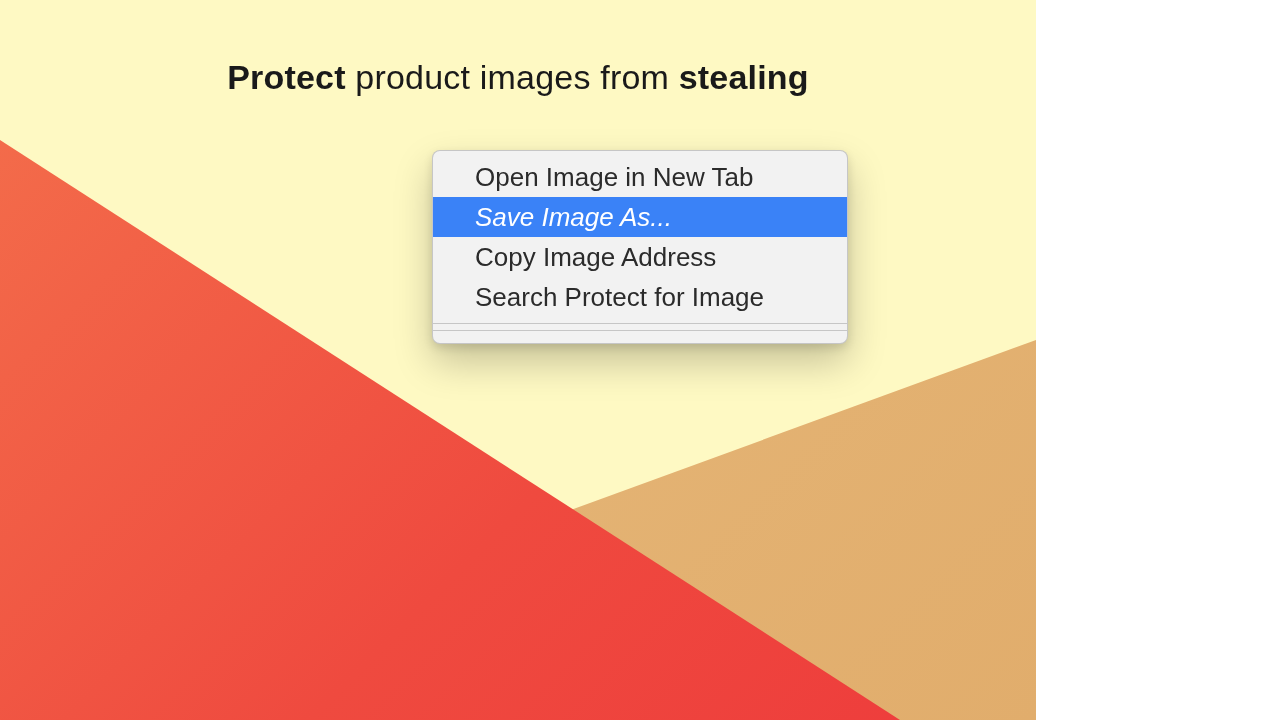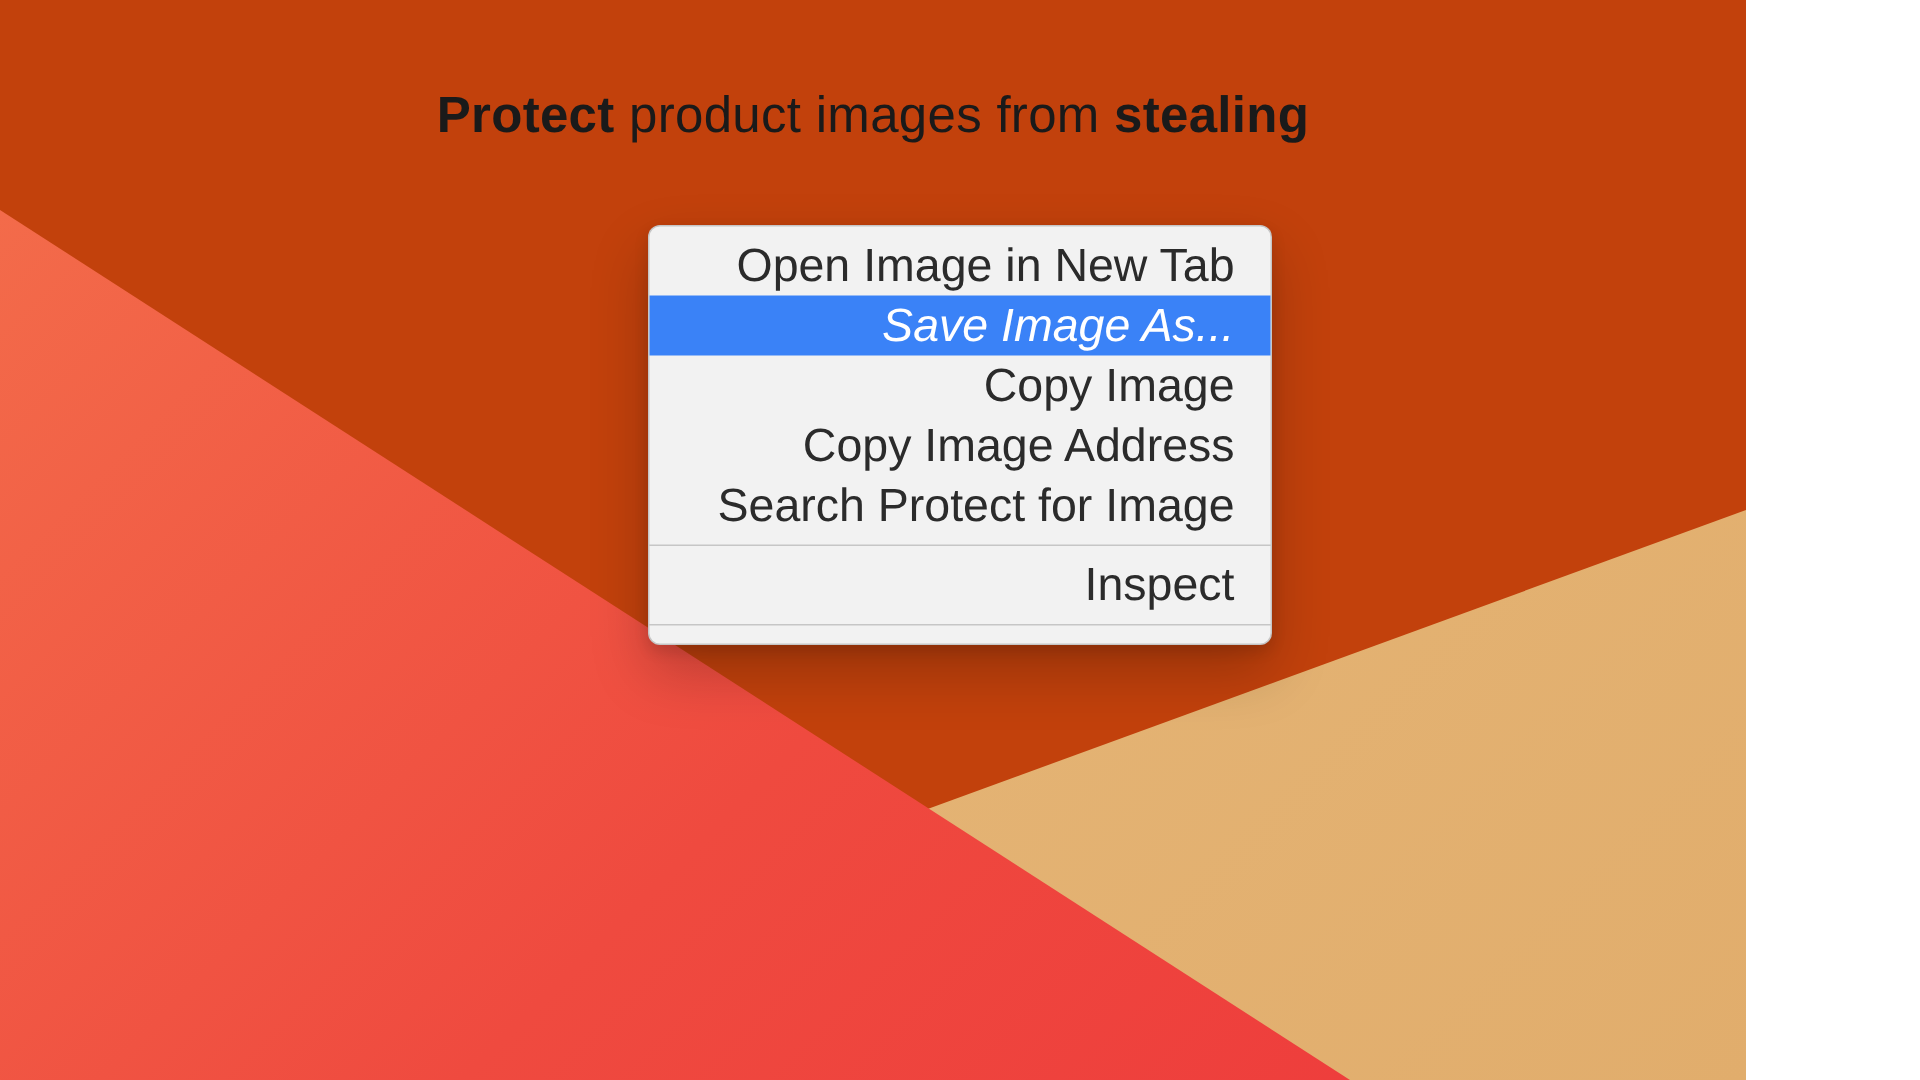--- a/index.html
+++ b/index.html
@@ -1,17 +1,17 @@
 <!DOCTYPE html>
 <html><head>
 <meta charset="utf-8">
 <style>
   * { margin: 0; padding: 0; box-sizing: border-box; }
   html, body { width: 1280px; height: 720px; overflow: hidden; font-family: -apple-system, BlinkMacSystemFont, "Segoe UI", Helvetica, Arial, sans-serif; background: #fff; }
-  .stage { position: relative; width: 1164px; height: 720px; background: #c2410c; }
+  .stage { position: relative; width: 1036px; height: 720px; background: #fef9c3; }
   .bg-shape { position: absolute; }
   
   .shape-red {
     left: 0; bottom: 0; width: 900px; height: 580px;
     background: linear-gradient(135deg, #f36b4a 0%, #ef4a3f 60%, #ee3e3c 100%);
     clip-path: polygon(0 0, 0 100%, 100% 100%);
   }
   .shape-tan {
     right: 0; bottom: 0; width: 1040px; height: 380px;
     background: linear-gradient(135deg, #e6b87a 0%, #e1ad6c 100%);
@@ -30,24 +30,24 @@
     top: 150px; left: 432px;
     width: 416px;
     background: #f2f2f2;
     border: 1px solid rgba(0,0,0,0.18);
     border-radius: 8px;
     box-shadow: 0 18px 38px rgba(0,0,0,0.22), 0 4px 10px rgba(0,0,0,0.12);
     padding: 6px 0;
     font-family: -apple-system, "Helvetica Neue", Helvetica, Arial, sans-serif;
   }
   .menu-item {
-    display: flex; align-items: center; justify-content: flex-end;
+    display: flex; align-items: center; justify-content: flex-start;
     height: 40px;
     padding: 0 24px 0 42px;
-    font-size: 31px;
+    font-size: 26px;
     color: #2b2b2b;
     cursor: default;
     user-select: none;
   }
   .menu-item.highlight {
     background: #3a82f7;
     color: #fff;
     font-style: italic;
   }
   .menu-sep {
@@ -73,32 +73,26 @@
   </h1>
 
   <div class="context-menu">
     <div class="menu-item">
       <span>Open Image in New Tab</span>
     </div>
     <div class="menu-item highlight">
       <span>Save Image As...</span>
     </div>
     <div class="menu-item">
-      <span>Copy Image</span>
-    </div>
-    <div class="menu-item">
       <span>Copy Image Address</span>
     </div>
     <div class="menu-item">
       <span>Search Protect for Image</span>
     </div>
 
     <div class="menu-sep"></div>
 
-    <div class="menu-item">
-      <span>Inspect</span>
-    </div>
 
     <div class="menu-sep"></div>
 
   </div>
 
 </div>
 
 </body></html>

